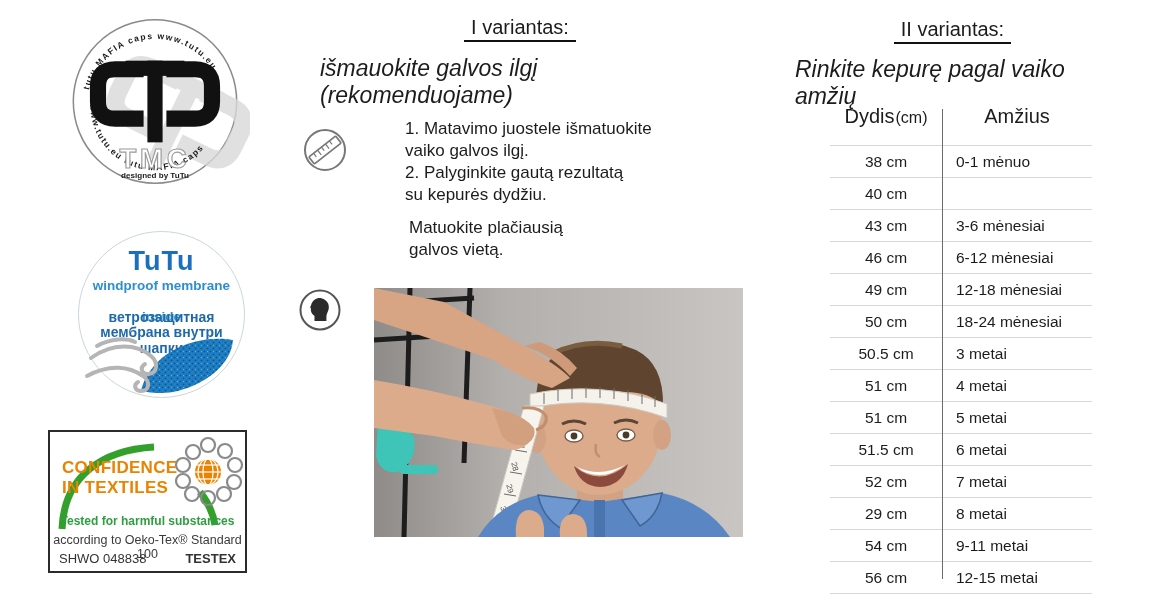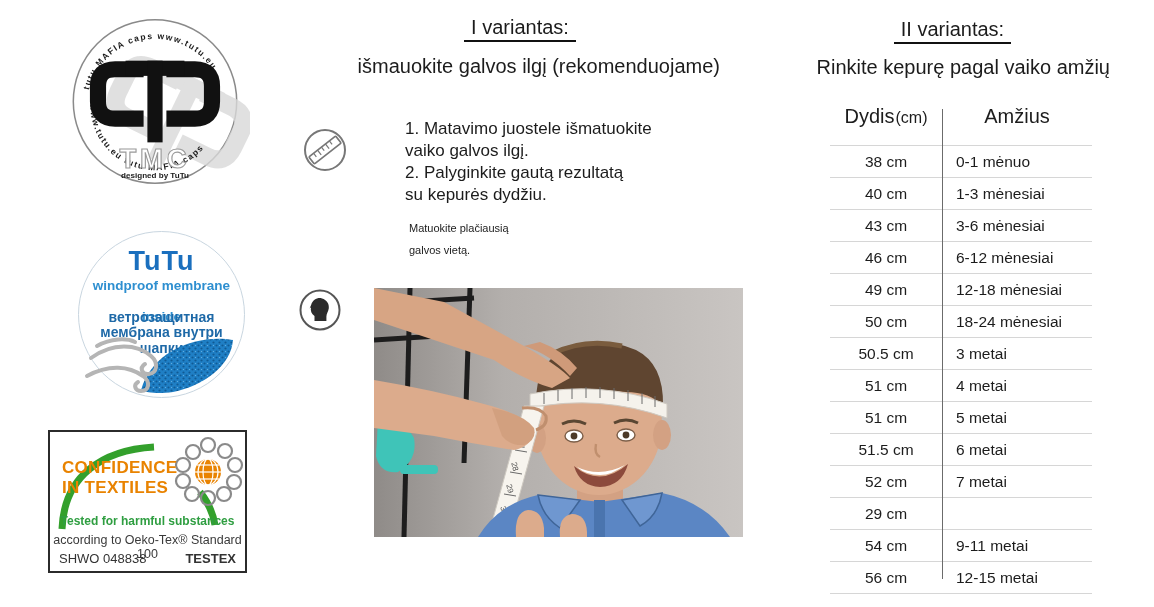--- a/index.html
+++ b/index.html
@@ -3,25 +3,25 @@
 <meta charset="utf-8">
 <style>
   html,body{margin:0;padding:0;background:#ffffff;}
   .canvas{position:relative;width:1154px;height:607px;background:#fff;overflow:hidden;
           font-family:"Liberation Sans",sans-serif;color:#1c1c1c;}
   .abs{position:absolute;}
 
   
   .heading{font-size:20px;text-align:center;}
   .heading .ul{border-bottom:2px solid #111;padding:0 7px 2px 7px;}
-  .subheading{font-size:20px;text-align:right;}
+  .subheading{font-size:23px;text-align:left;font-style:italic;}
 
   
   .instr{font-size:17px;line-height:22px;}
-  .note{font-size:11px;line-height:22px;}
+  .note{font-size:17px;line-height:22px;}
 
   
   .sizetable{left:830px;top:105px;width:262px;height:474px;}
   .thead{display:flex;height:40px;}
   .th1{width:112px;text-align:center;font-size:20px;}
   .th1 .unit{font-size:16px;margin-left:1px;}
   .th2{flex:1;text-align:center;font-size:20px;}
   .tbody{border-bottom:1px solid #d6d6d6;}
   .trow{display:flex;height:31px;line-height:31px;border-top:1px solid #d6d6d6;font-size:15.5px;}
   .td1{width:112px;text-align:center;}
@@ -288,21 +288,20 @@
       </div>
       <div class="th2">Amžius</div>
     </div>
     <div class="tbody">
       <div class="trow">
           <div class="td1">38 cm</div>
           <div class="td2">0-1 mėnuo</div>
         </div>
       <div class="trow">
           <div class="td1">40 cm</div>
-          <div class="td2">1-3 mėnesiai</div>
         </div>
       <div class="trow">
           <div class="td1">43 cm</div>
           <div class="td2">3-6 mėnesiai</div>
         </div>
       <div class="trow">
           <div class="td1">46 cm</div>
           <div class="td2">6-12 mėnesiai</div>
         </div>
       <div class="trow">
@@ -328,20 +327,21 @@
       <div class="trow">
           <div class="td1">51.5 cm</div>
           <div class="td2">6 metai</div>
         </div>
       <div class="trow">
           <div class="td1">52 cm</div>
           <div class="td2">7 metai</div>
         </div>
       <div class="trow">
           <div class="td1">29 cm</div>
+          <div class="td2">8 metai</div>
         </div>
       <div class="trow">
           <div class="td1">54 cm</div>
           <div class="td2">9-11 metai</div>
         </div>
       <div class="trow">
           <div class="td1">56 cm</div>
           <div class="td2">12-15 metai</div>
         </div>
     </div>

